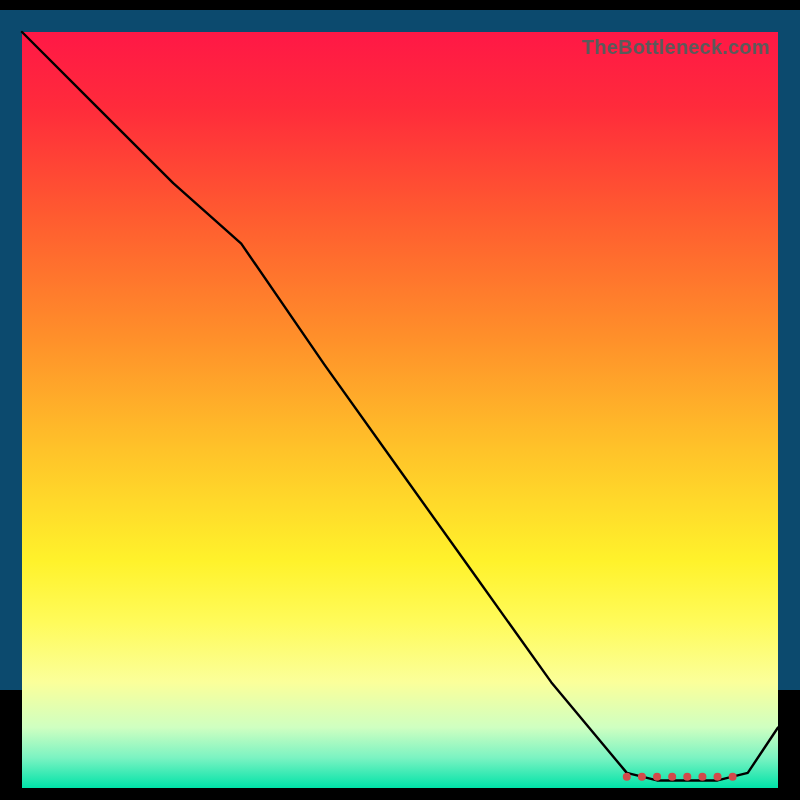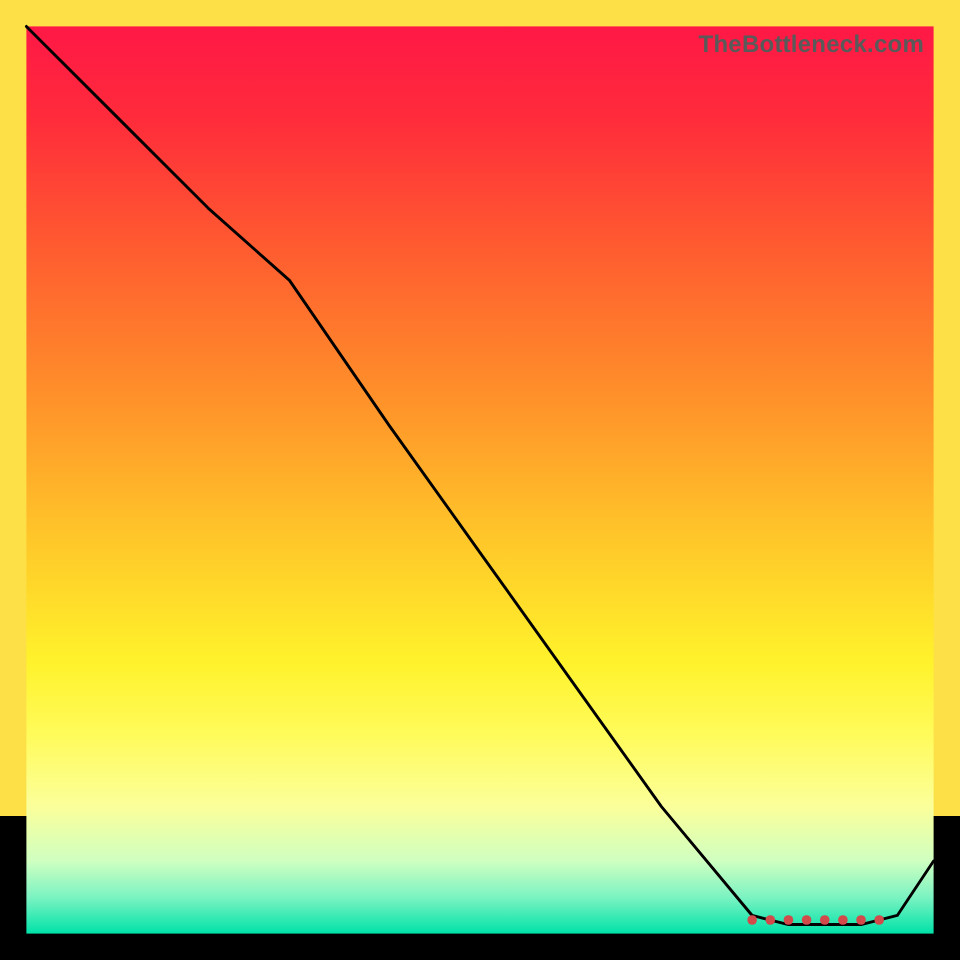--- a/index.html
+++ b/index.html
@@ -1,21 +1,22 @@
 <!DOCTYPE html>
 <html><head>
 <meta charset="utf-8">
 <style>
   * { margin: 0; padding: 0; box-sizing: border-box; }
   html, body { width: 800px; height: 800px; background: #000; overflow: hidden; }
   .stage {
     position: relative;
     width: 800px;
     height: 680px;
-    background: #fde047;
+    background: #0c4a6e;
+    margin-top: 10px;
   }
   .plot-area {
     position: absolute;
     left: 22px;
     top: 22px;
     width: 756px;
     height: 756px;
     background: linear-gradient(to bottom,
       #ff1846 0%,
       #ff2b3b 10%,

